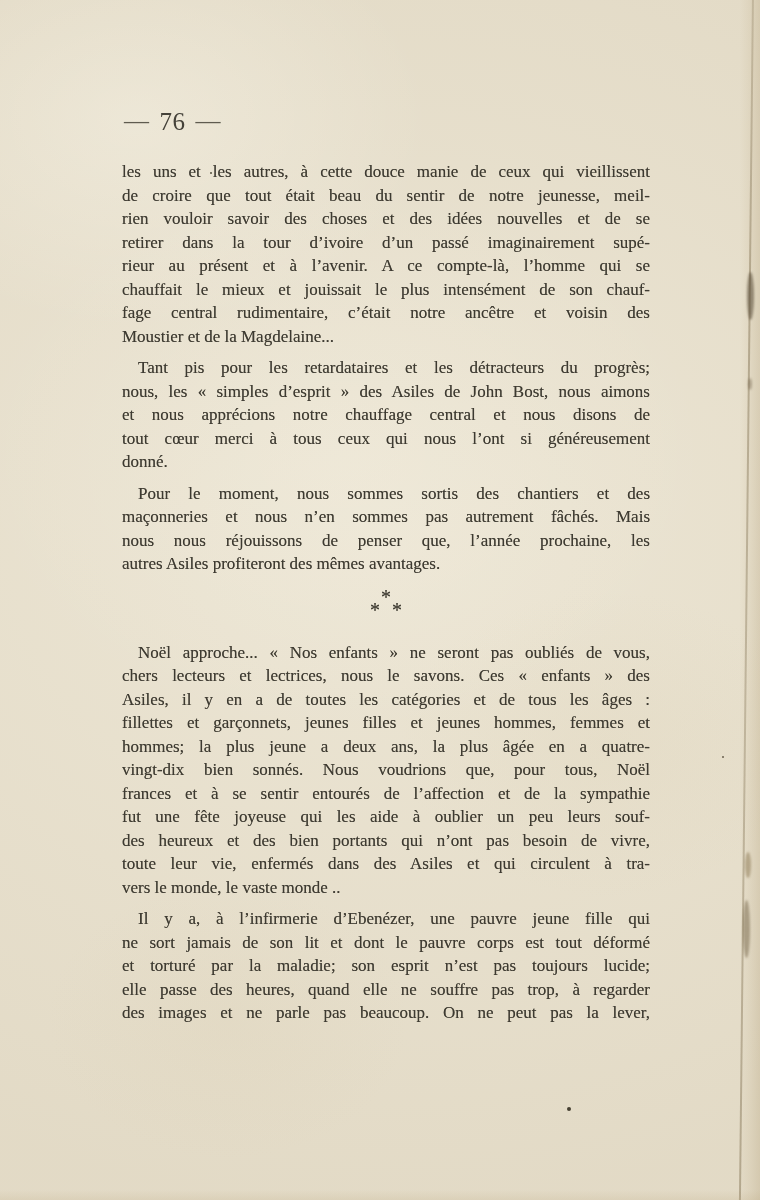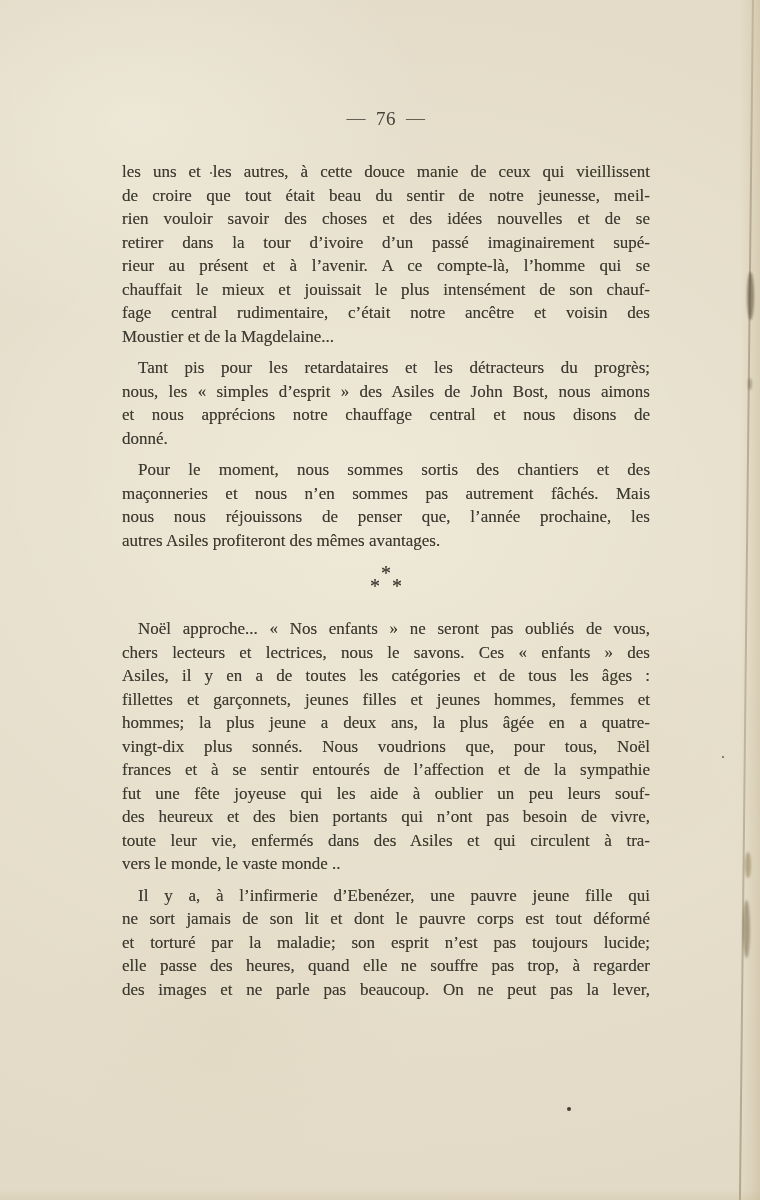--- a/index.html
+++ b/index.html
@@ -22,22 +22,22 @@
       radial-gradient(ellipse 260px 200px at 30% 85%, rgba(208,192,155,0.10), rgba(208,192,155,0) 70%),
       radial-gradient(ellipse 900px 700px at 50% 45%, rgba(255,252,240,0.10), rgba(160,140,100,0.10) 95%);
     color: #3d3a31;
   }
   
   .header {
     position: absolute;
     left: 114px;
     top: 108px;
     width: 544px;
-    text-align: center;
-    font-size: 19px;
+    text-align: left;
+    font-size: 25px;
     color: #45423a;
     letter-spacing: 0.5px;
   }
   .header .dash {
     color: #5f5b4f;
     margin: 0 10px;
     position: relative;
     top: -1px;
   }
   
@@ -138,39 +138,40 @@
         <div class="line">retirer dans la tour d’ivoire d’un passé imaginairement supé-</div>
         <div class="line">rieur au présent et à l’avenir. A ce compte-là, l’homme qui se</div>
         <div class="line">chauffait le mieux et jouissait le plus intensément de son chauf-</div>
         <div class="line">fage central rudimentaire, c’était notre ancêtre et voisin des</div>
         <div class="line no-just">Moustier et de la Magdelaine...</div>
       </div>
       <div class="paragraph indent">
         <div class="line">Tant pis pour les retardataires et les détracteurs du progrès;</div>
         <div class="line">nous, les « simples d’esprit » des Asiles de John Bost, nous aimons</div>
         <div class="line">et nous apprécions notre chauffage central et nous disons de</div>
+        <div class="line">tout cœur merci à tous ceux qui nous l’ont si généreusement</div>
         <div class="line no-just">donné.</div>
       </div>
       <div class="paragraph indent">
         <div class="line">Pour le moment, nous sommes sortis des chantiers et des</div>
         <div class="line">maçonneries et nous n’en sommes pas autrement fâchés. Mais</div>
         <div class="line">nous nous réjouissons de penser que, l’année prochaine, les</div>
         <div class="line no-just">autres Asiles profiteront des mêmes avantages.</div>
       </div>
       <div class="separator">
         <div class="sep-row1">*</div>
         <div class="sep-row2">* *</div>
       </div>
       <div class="paragraph indent">
         <div class="line">Noël approche... « Nos enfants » ne seront pas oubliés de vous,</div>
         <div class="line">chers lecteurs et lectrices, nous le savons. Ces « enfants » des</div>
         <div class="line">Asiles, il y en a de toutes les catégories et de tous les âges :</div>
         <div class="line">fillettes et garçonnets, jeunes filles et jeunes hommes, femmes et</div>
         <div class="line">hommes; la plus jeune a deux ans, la plus âgée en a quatre-</div>
-        <div class="line">vingt-dix plus sonnés. Nous voudrions que, pour tous, Noël</div>
+        <div class="line">vingt-dix bien sonnés. Nous voudrions que, pour tous, Noël</div>
         <div class="line">frances et à se sentir entourés de l’affection et de la sympathie</div>
         <div class="line">fut une fête joyeuse qui les aide à oublier un peu leurs souf-</div>
         <div class="line">des heureux et des bien portants qui n’ont pas besoin de vivre,</div>
         <div class="line">toute leur vie, enfermés dans des Asiles et qui circulent à tra-</div>
         <div class="line no-just">vers le monde, le vaste monde ..</div>
       </div>
       <div class="paragraph indent">
         <div class="line">Il y a, à l’infirmerie d’Ebenézer, une pauvre jeune fille qui</div>
         <div class="line">ne sort jamais de son lit et dont le pauvre corps est tout déformé</div>
         <div class="line">et torturé par la maladie; son esprit n’est pas toujours lucide;</div>

